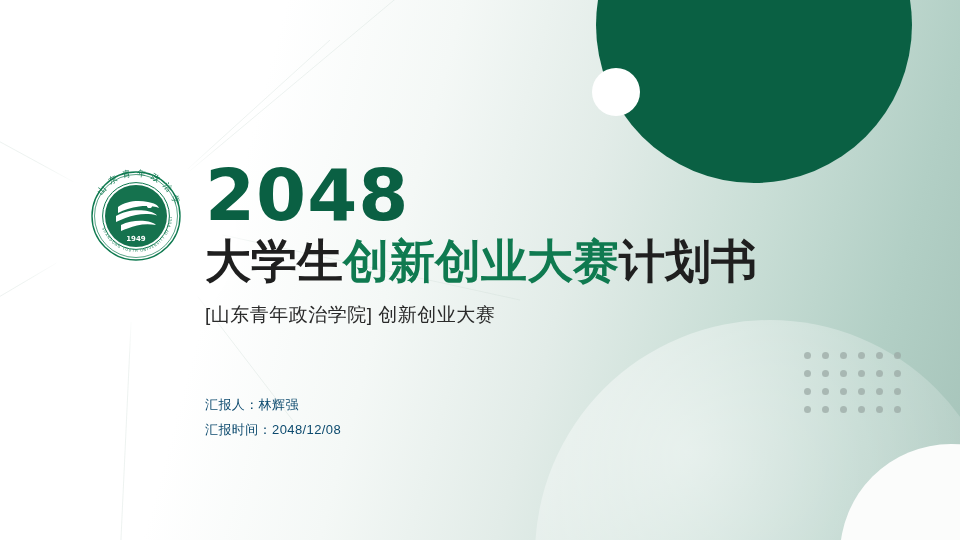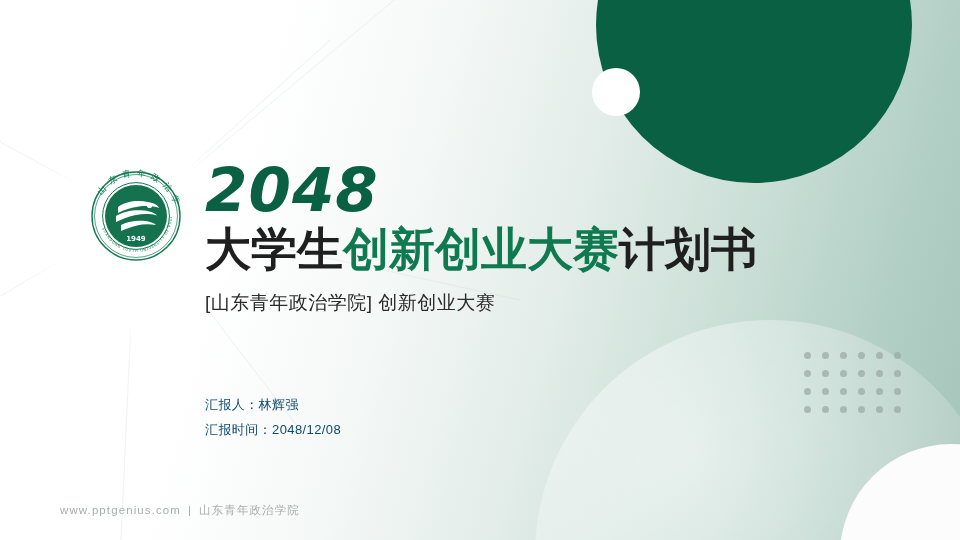--- a/index.html
+++ b/index.html
@@ -91,27 +91,26 @@
   .logo-svg { display:block; width:112px; height:112px; }
 
   
   .text-block {
     position:absolute;
     left:205px; top:158px;
     width:700px;
   }
 
   .year {
-    font-size:61px;
+    font-size:72px;
     font-weight:bold;
     letter-spacing:1px;
     color:#0a6043;
     line-height:1.05;
     font-family:"DejaVu Sans","Liberation Sans",sans-serif;
-    font-style:italic;
   }
 
   .headline {
     margin-top:0;
     font-size:46px;
     font-weight:bold;
     letter-spacing:0px;
     line-height:1.18;
     color:#1f1f1f;
     white-space:nowrap;
@@ -241,17 +240,14 @@
     <div class="headline"><span>大学生</span><span class="hl-green">创新创业大赛</span><span>计划书</span></div>
 
     <div class="subtitle">[山东青年政治学院] 创新创业大赛</div>
   </div>
 
   <div class="meta">
     <div>汇报人：林辉强</div>
     <div>汇报时间：2048/12/08</div>
   </div>
 
-  <div class="footer">
-    <span>www.pptgenius.com</span><span class="sep">|</span><span>山东青年政治学院</span>
-  </div>
 
 </div>
 
 </body></html>

